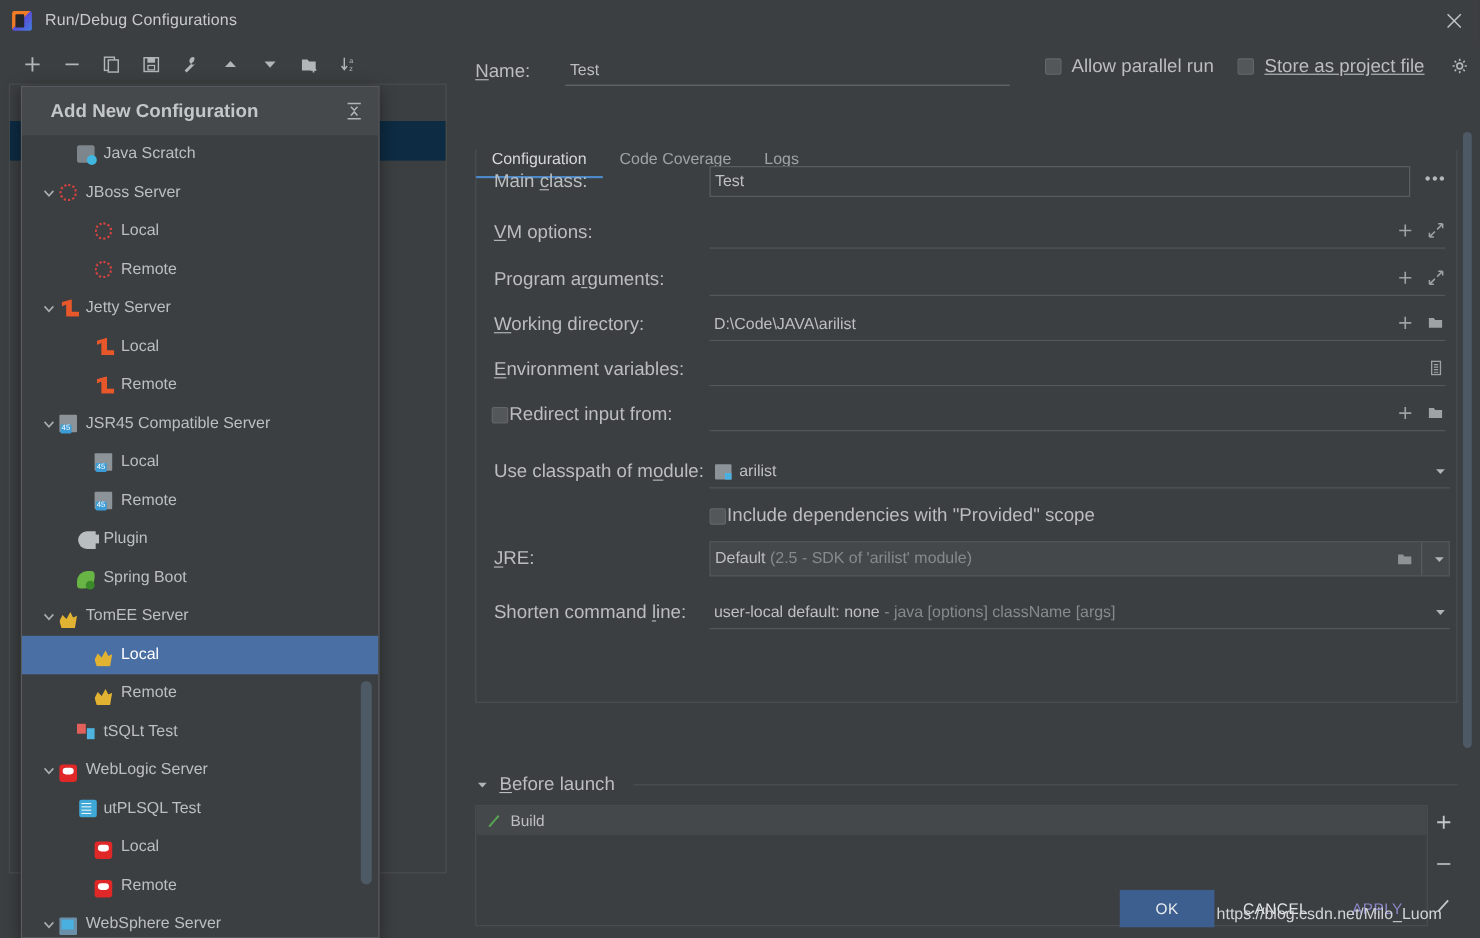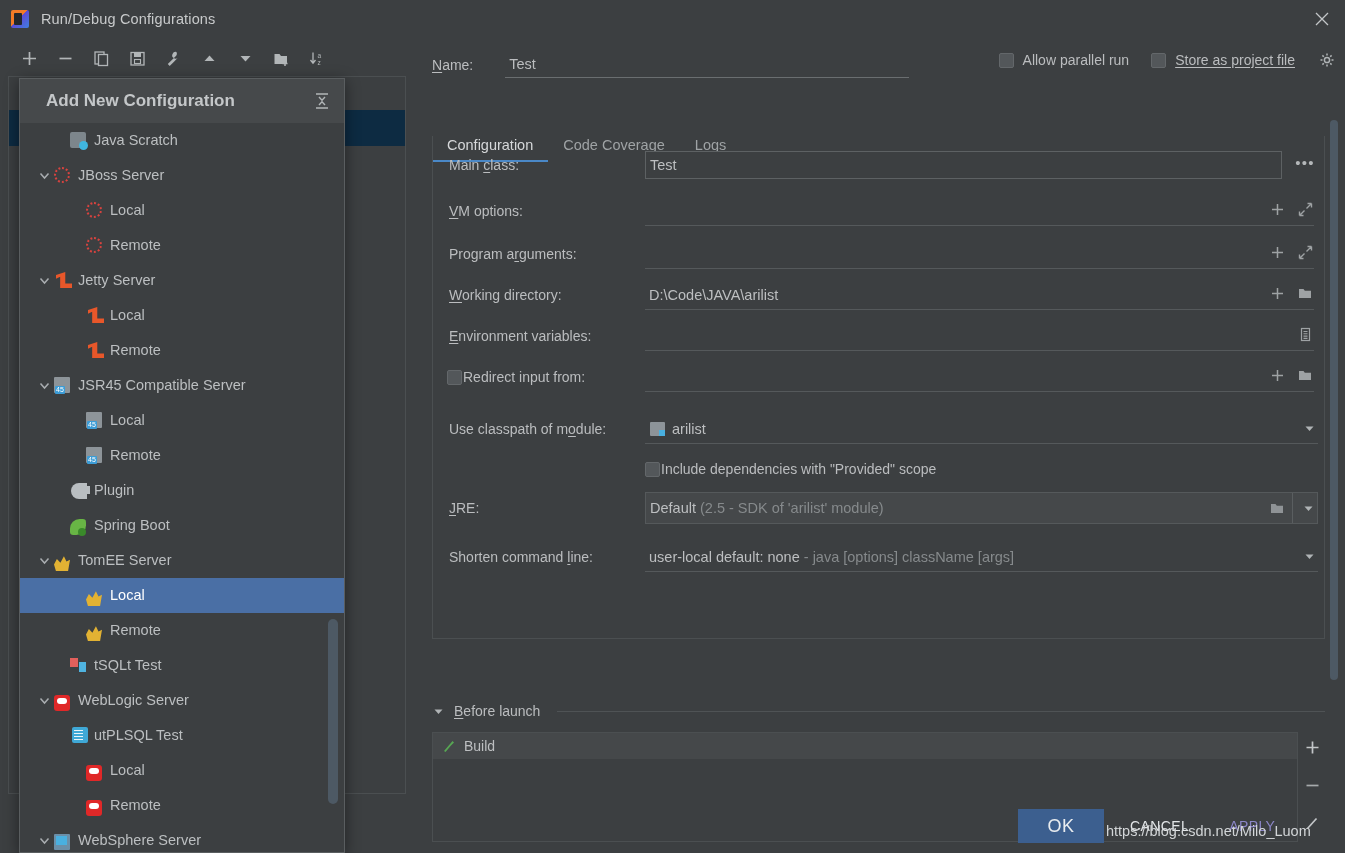--- a/index.html
+++ b/index.html
@@ -143,21 +143,21 @@
   }
 
   
   .main {
     position: absolute; left: 418px; top: 38px; right: 0; bottom: 0;
   }
   .namerow {
     position: absolute; left: 14px; top: 10px; width: 900px; height: 34px;
     display: flex; align-items: center;
   }
-  .lbl { font-size: 14px; color: #bbbdbf; white-space: nowrap; }
+  .lbl { font-size: 17px; color: #bbbdbf; white-space: nowrap; }
   .mn { text-decoration: underline; text-underline-offset: 2px; }
   .name-input {
     margin-left: 32px; width: 404px; height: 26px;
     background: transparent; border: none; border-bottom: 1px solid #6a6e70;
     color: #bbbdbf; font-size: 14.5px; font-family: "Liberation Sans", sans-serif;
     padding: 0 4px 2px 4px; outline: none;
   }
   .hdr-checks {
     position: absolute; right: 8px; top: 12px; display: flex; align-items: center; gap: 22px;
   }
@@ -247,21 +247,21 @@
   .bs { width:18px;height:18px;display:flex;align-items:center;justify-content:center;color:#b0b4b6;}
   .bs svg { width:15px;height:15px; }
 
   .btnrow {
     position: absolute; left: 600px; top: 768px; width: 330px; height: 40px;
     display: flex; align-items: center;
   }
   .btn-ok {
     width: 86px; height: 34px; background: #3c5f8f; color: #e9ecef;
     display: flex; align-items: center; justify-content: center;
-    font-size: 18px; letter-spacing: .4px;
+    font-size: 14px; letter-spacing: .4px;
   }
   .btn-cancel {
     margin-left: 16px; color: #e3e6e8; font-size: 14px; letter-spacing: .4px;
     display:flex;align-items:center;justify-content:center; height:34px; padding:0 10px;
   }
   .btn-apply {
     margin-left: 20px; color: #8b86c7; font-size: 14px; letter-spacing: .4px;
     display:flex;align-items:center;justify-content:center; height:34px; padding:0 10px;
   }
   .watermark {

